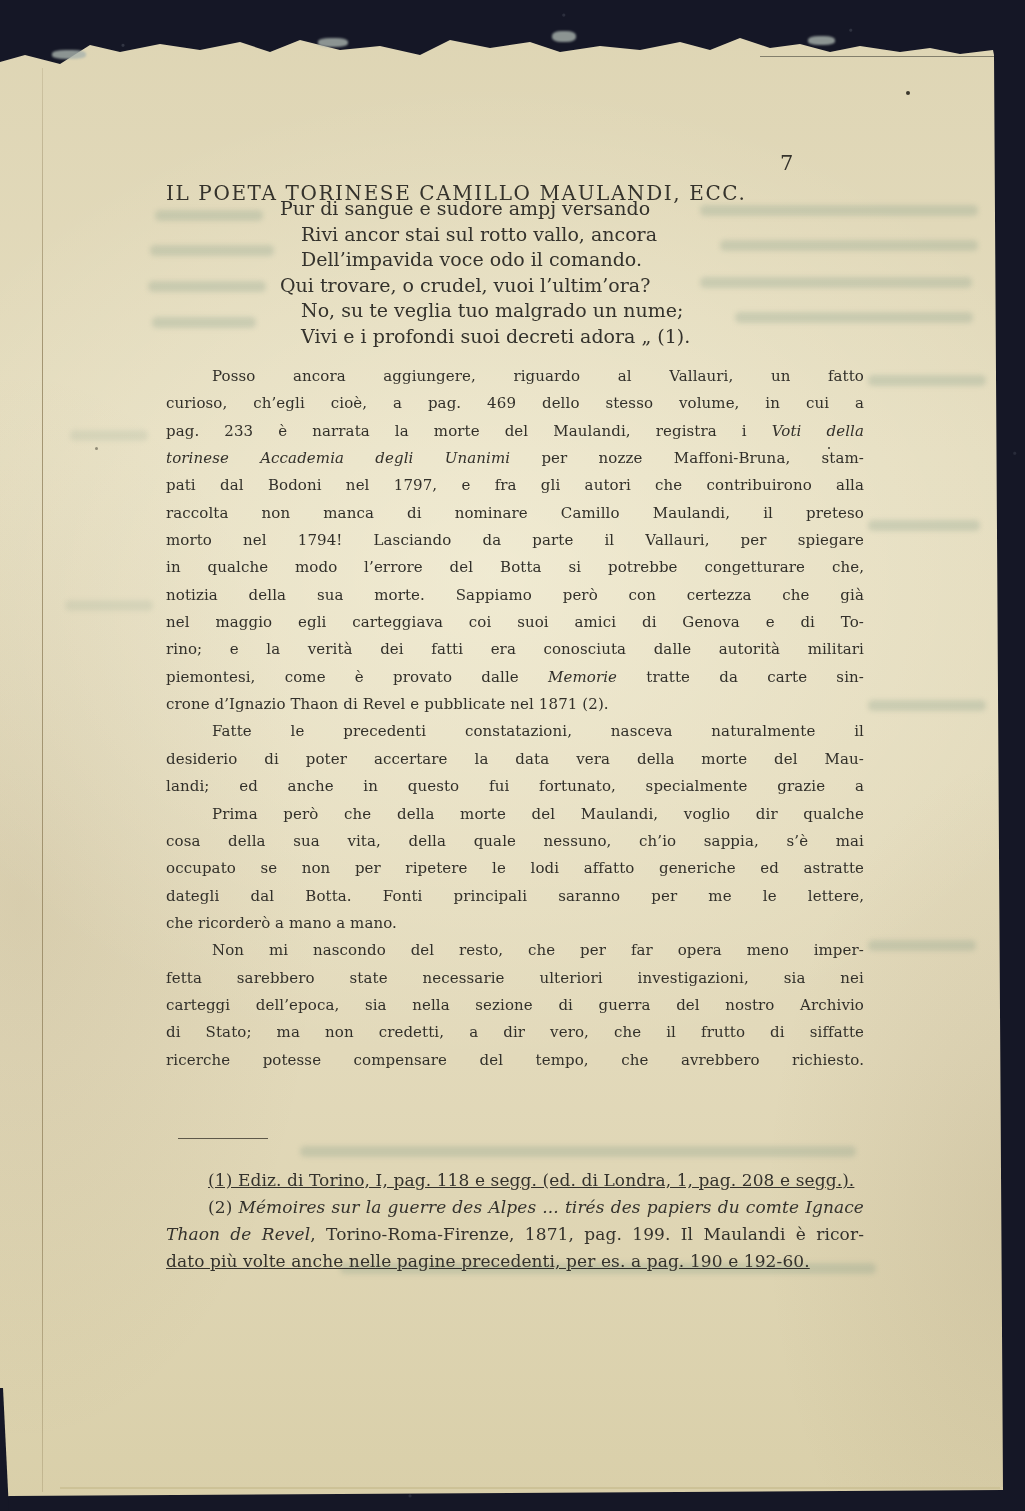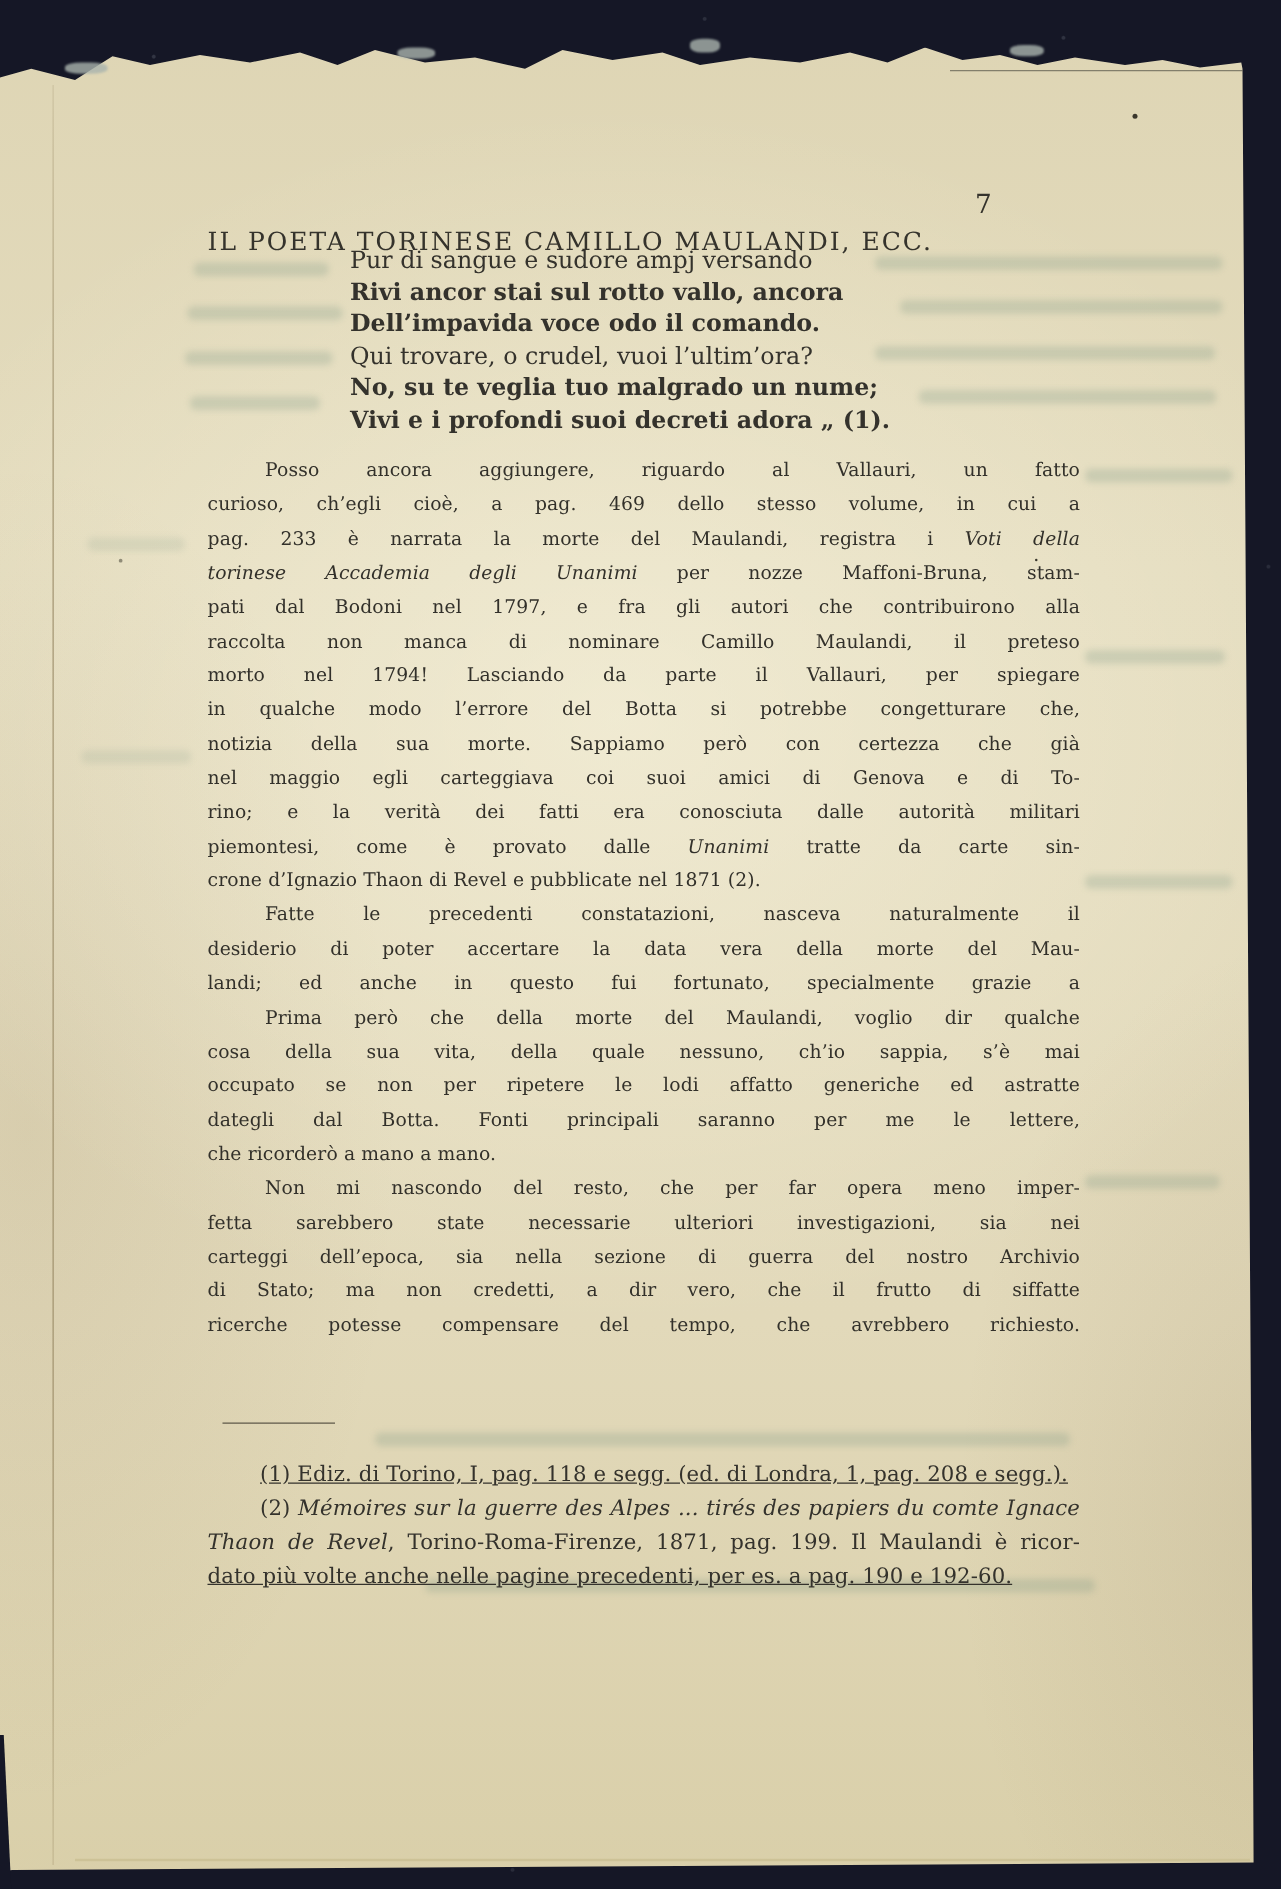--- a/index.html
+++ b/index.html
@@ -47,21 +47,21 @@
     clip-path:polygon(0 0,3px 0,9px 100%,0 100%);}
   .ghost{position:absolute;height:11px;border-radius:5px;background:rgba(125,150,130,.26);filter:blur(2.5px);}
 
   .column{position:absolute;left:166px;top:0;width:698px;color:#312f2a;}
   .running-head{position:absolute;top:157px;left:0;width:636px;text-align:left;
     font-size:20px;letter-spacing:1.6px;color:#35332c;white-space:nowrap;margin-top:24px;}
   .page-num{position:absolute;top:151px;left:614px;font-size:21px;color:#35332c;}
 
   .poem{position:absolute;top:196px;left:114px;font-size:19px;line-height:25.6px;
     color:#34322c;white-space:nowrap;}
-  .poem .ind{font-weight:bold;}
+  .poem .ind{margin-left:21px;}
 
   .bodytext{position:absolute;top:363px;left:0;width:698px;font-size:15px;
     line-height:27.35px;letter-spacing:.1px;color:#32302a;}
   .bodytext .tline{text-align:justify;text-align-last:justify;}
   .bodytext .ind{text-indent:46px;}
   .bodytext .last{text-align-last:left;}
 
   .rule{position:absolute;left:12px;top:1138px;width:90px;height:0;
     border-top:1.5px solid rgba(70,66,54,.85);}
 
@@ -126,21 +126,21 @@
         <div class="tline">curioso, ch’egli cioè, a pag. 469 dello stesso volume, in cui a</div>
         <div class="tline">pag. 233 è narrata la morte del Maulandi, registra i <i>Voti della</i></div>
         <div class="tline"><i>torinese Accademia degli Unanimi</i> per nozze Maffoni-Bruna, stam-</div>
         <div class="tline">pati dal Bodoni nel 1797, e fra gli autori che contribuirono alla</div>
         <div class="tline">raccolta non manca di nominare Camillo Maulandi, il preteso</div>
         <div class="tline">morto nel 1794! Lasciando da parte il Vallauri, per spiegare</div>
         <div class="tline">in qualche modo l’errore del Botta si potrebbe congetturare che,</div>
         <div class="tline">notizia della sua morte. Sappiamo però con certezza che già</div>
         <div class="tline">nel maggio egli carteggiava coi suoi amici di Genova e di To-</div>
         <div class="tline">rino; e la verità dei fatti era conosciuta dalle autorità militari</div>
-        <div class="tline">piemontesi, come è provato dalle <i>Unanimi</i> tratte da carte sin-</div>
+        <div class="tline">piemontesi, come è provato dalle <i>Memorie</i> tratte da carte sin-</div>
         <div class="tline last">crone d’Ignazio Thaon di Revel e pubblicate nel 1871 (2).</div>
       </div>
     <div>
         <div class="tline ind">Fatte le precedenti constatazioni, nasceva naturalmente il</div>
         <div class="tline">desiderio di poter accertare la data vera della morte del Mau-</div>
         <div class="tline">landi; ed anche in questo fui fortunato, specialmente grazie a</div>
       </div>
     <div>
         <div class="tline ind">Prima però che della morte del Maulandi, voglio dir qualche</div>
         <div class="tline">cosa della sua vita, della quale nessuno, ch’io sappia, s’è mai</div>

